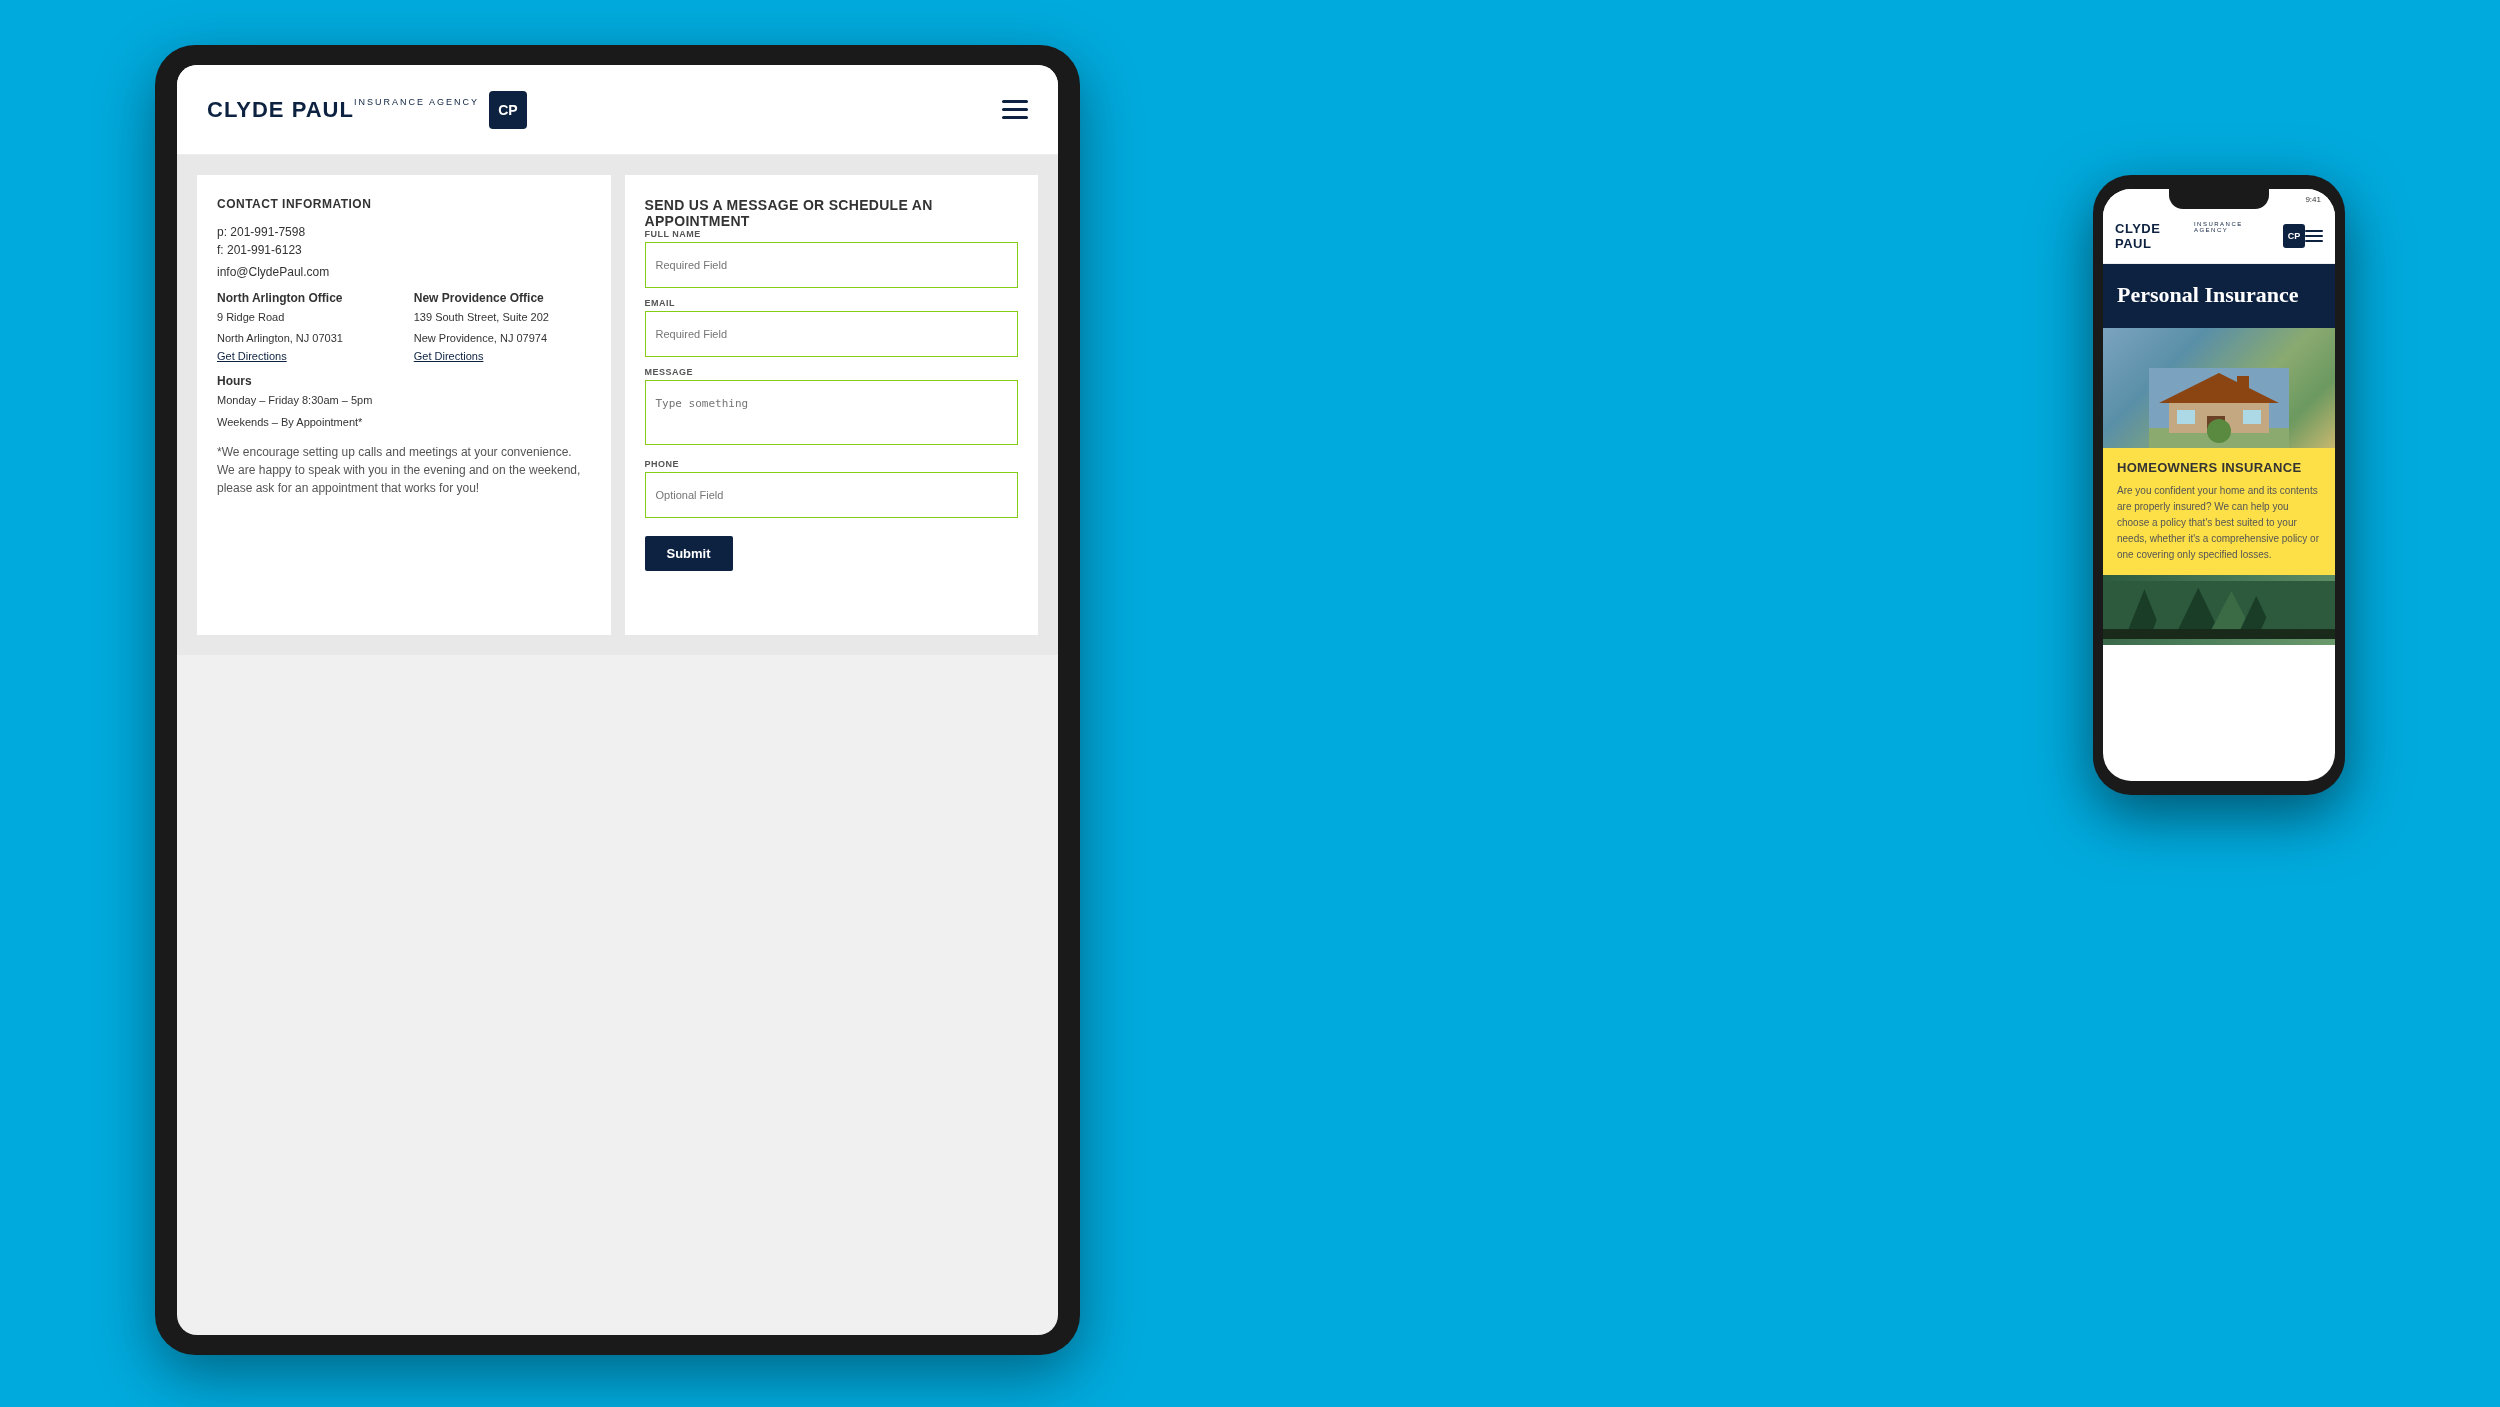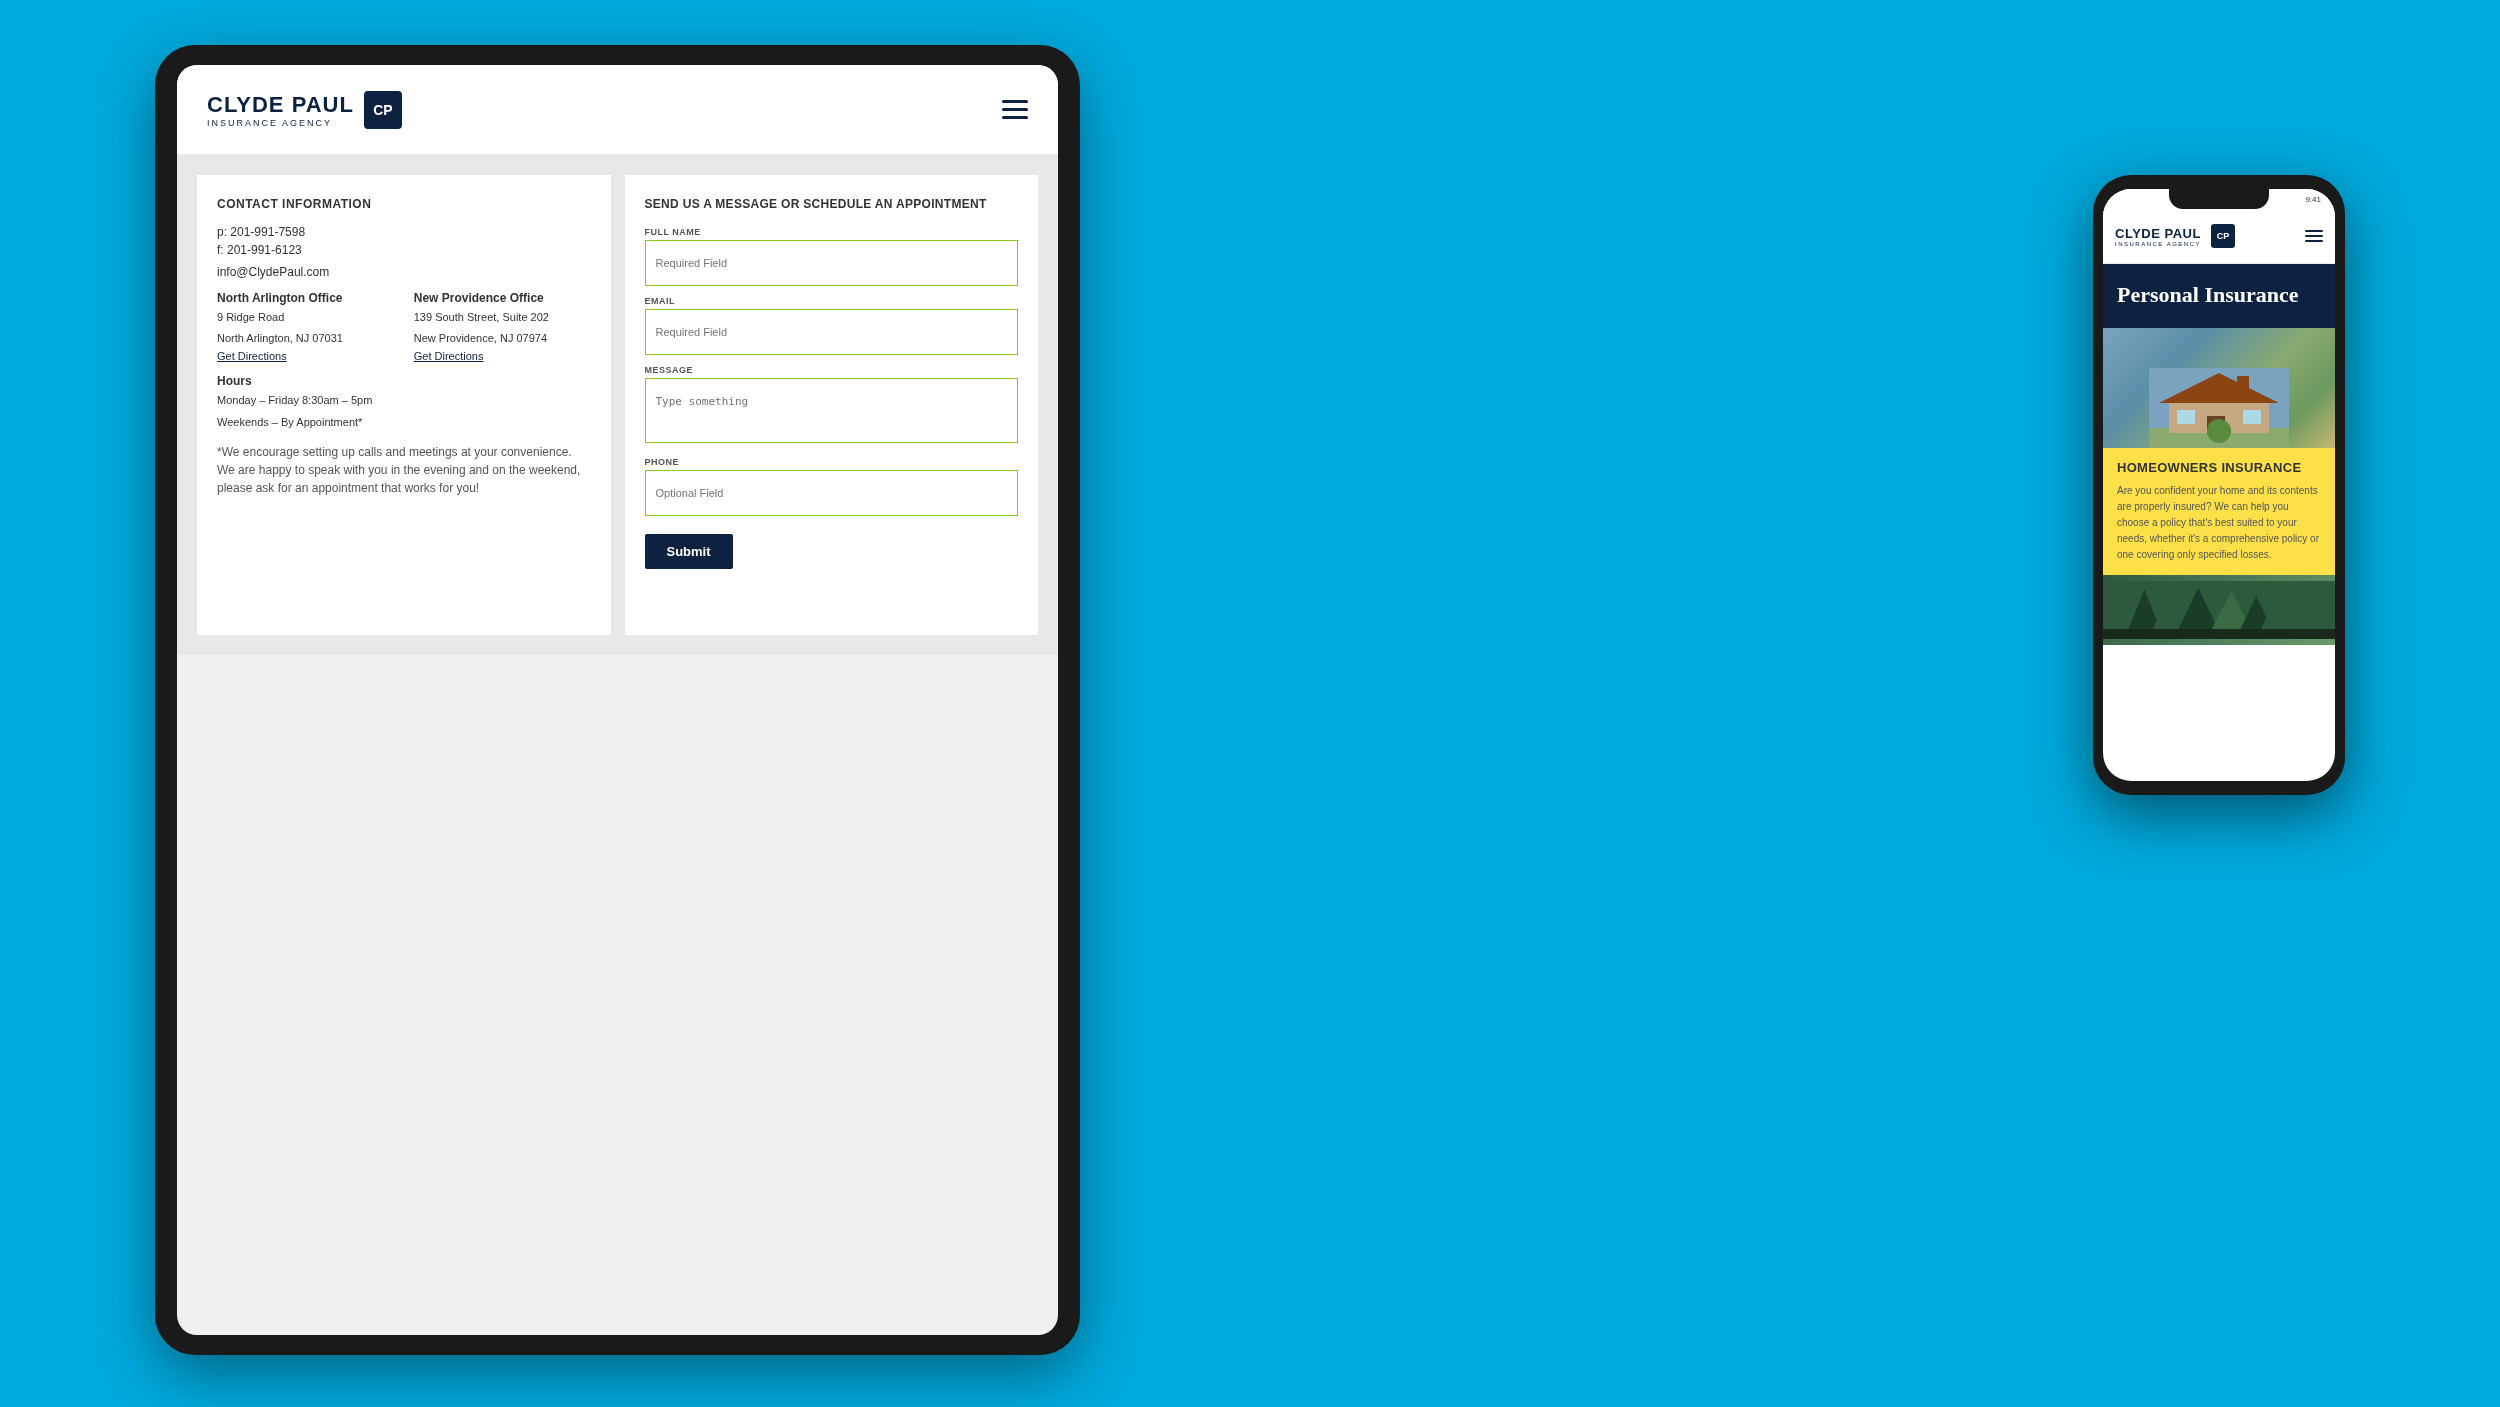--- a/index.html
+++ b/index.html
@@ -46,21 +46,20 @@
     }
 
     .logo-container {
       display: flex;
       align-items: center;
       gap: 10px;
     }
 
     .logo-text {
       display: flex;
-      flex-direction: column;
     }
 
     .logo-brand {
       font-size: 22px;
       font-weight: 900;
       color: #0d2240;
       letter-spacing: 1px;
     }
 
     .logo-sub {
@@ -214,24 +213,23 @@
     }
 
     
     .form-card {
       background: white;
       flex: 1;
       padding: 22px 20px;
     }
 
     .form-card h3 {
-      font-size: 12px;
+      font-size: 14px;
       font-weight: 700;
       color: #333;
-      margin-bottom: 16px;
       letter-spacing: 0.3px;
     }
 
     .form-group {
       margin-bottom: 10px;
     }
 
     .form-group label {
       display: block;
       font-size: 9px;

